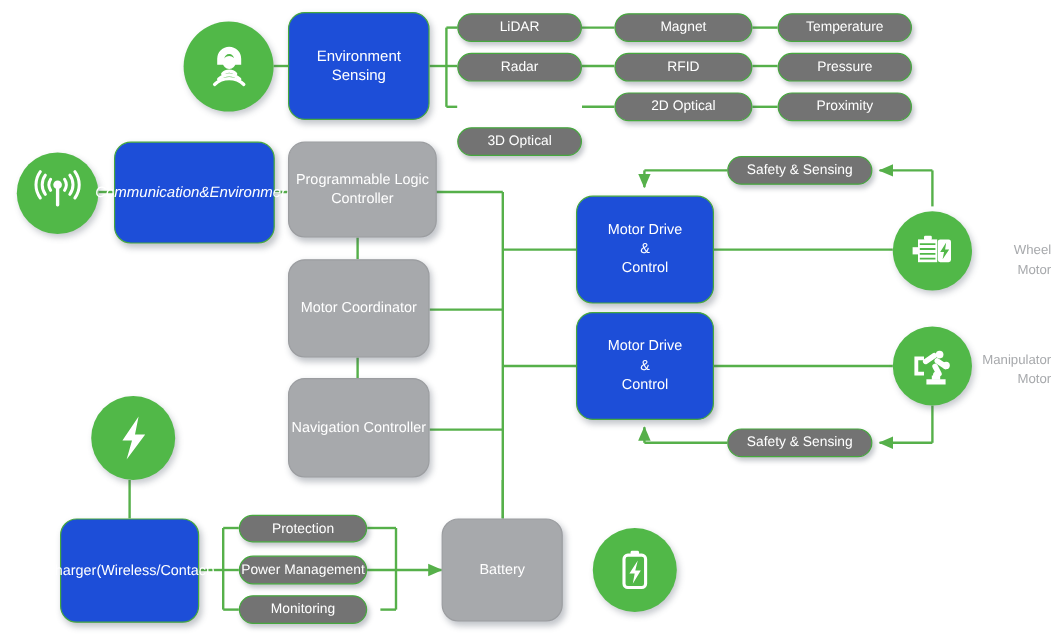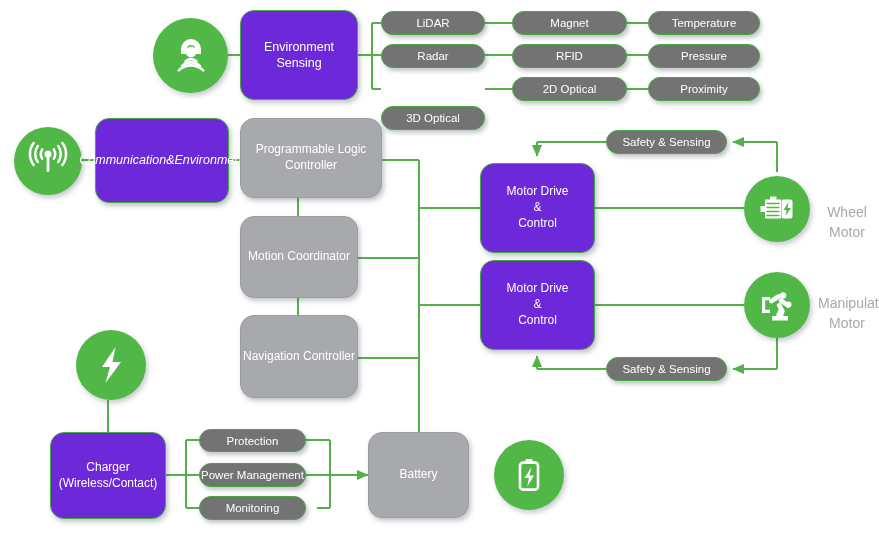--- a/index.html
+++ b/index.html
@@ -33,21 +33,21 @@
     display: flex;
     align-items: center;
     justify-content: center;
     text-align: center;
     color: #ffffff;
     line-height: 1.32;
     border-radius: 14px;
     box-shadow: 2px 3px 5px rgba(70,80,95,0.33);
   }
   .green {
-    background: #6d28d9;
+    background: #1d4ed8;
     border: 1px solid #46A83E;
   }
   .gray {
     background: #A7A9AC;
     border: 1px solid #9B9DA0;
   }
   .pill {
     position: absolute;
     box-sizing: border-box;
     display: flex;
@@ -72,23 +72,23 @@
     display: flex;
     align-items: center;
     justify-content: center;
     box-shadow: 2px 3px 5px rgba(70,80,95,0.30);
   }
   .icon-circle svg { display: block; }
   
   .caption {
     position: absolute;
     color: #A7A9AC;
-    font-size: 14px;
+    font-size: 11px;
     line-height: 1.45;
-    text-align: center;
+    text-align: right;
     white-space: pre-line;
   }
 </style>
 </head>
 <body>
 
 <div id="canvas">
 
   <svg id="wires" viewBox="0 0 879 535" xmlns="http://www.w3.org/2000/svg">
     <defs>
@@ -232,46 +232,46 @@
   <div class="node green node-lg" style="left:240px;top:10px;width:118px;height:90px;">
     <span>Environment Sensing</span>
   </div>
 
   <div class="node green node-lg" style="left:95px;top:118px;width:134px;height:85px;font-style:italic;">
     <span>Communication</span>
     <span>&amp;</span>
     <span>Environment</span>
   </div>
 
-  <div class="node gray node-md" style="left:240px;top:118px;width:142px;height:80px;flex-direction:column;">
+  <div class="node gray node-md" style="left:240px;top:118px;width:124px;height:80px;flex-direction:column;">
     <span>Programmable Logic</span>
     <span>Controller</span>
   </div>
 
   <div class="node gray node-md" style="left:240px;top:216px;width:118px;height:82px;">
-    <span>Motion Coordinator</span>
+    <span>Motor Coordinator</span>
   </div>
 
   <div class="node gray node-md" style="left:240px;top:315px;width:118px;height:83px;">
     <span>Navigation Controller</span>
   </div>
 
   <div class="node green node-md" style="left:480px;top:163px;width:115px;height:90px;flex-direction:column;">
     <span>Motor Drive</span>
     <span>&amp;</span>
     <span>Control</span>
   </div>
 
   <div class="node green node-md" style="left:480px;top:260px;width:115px;height:90px;flex-direction:column;">
     <span>Motor Drive</span>
     <span>&amp;</span>
     <span>Control</span>
   </div>
 
-  <div class="node green node-md" style="left:50px;top:432px;width:116px;height:87px;flex-direction:column;">
+  <div class="node green node-md" style="left:50px;top:432px;width:116px;height:87px;flex-direction:row;">
     <span>Charger</span>
     <span>(Wireless/Contact)</span>
   </div>
 
   <div class="node gray node-md" style="left:368px;top:432px;width:101px;height:86px;">
     <span>Battery</span>
   </div>
 
   <div class="pill" style="left:381px;top:11px;width:104px;height:24px;">
     <span>LiDAR</span>

